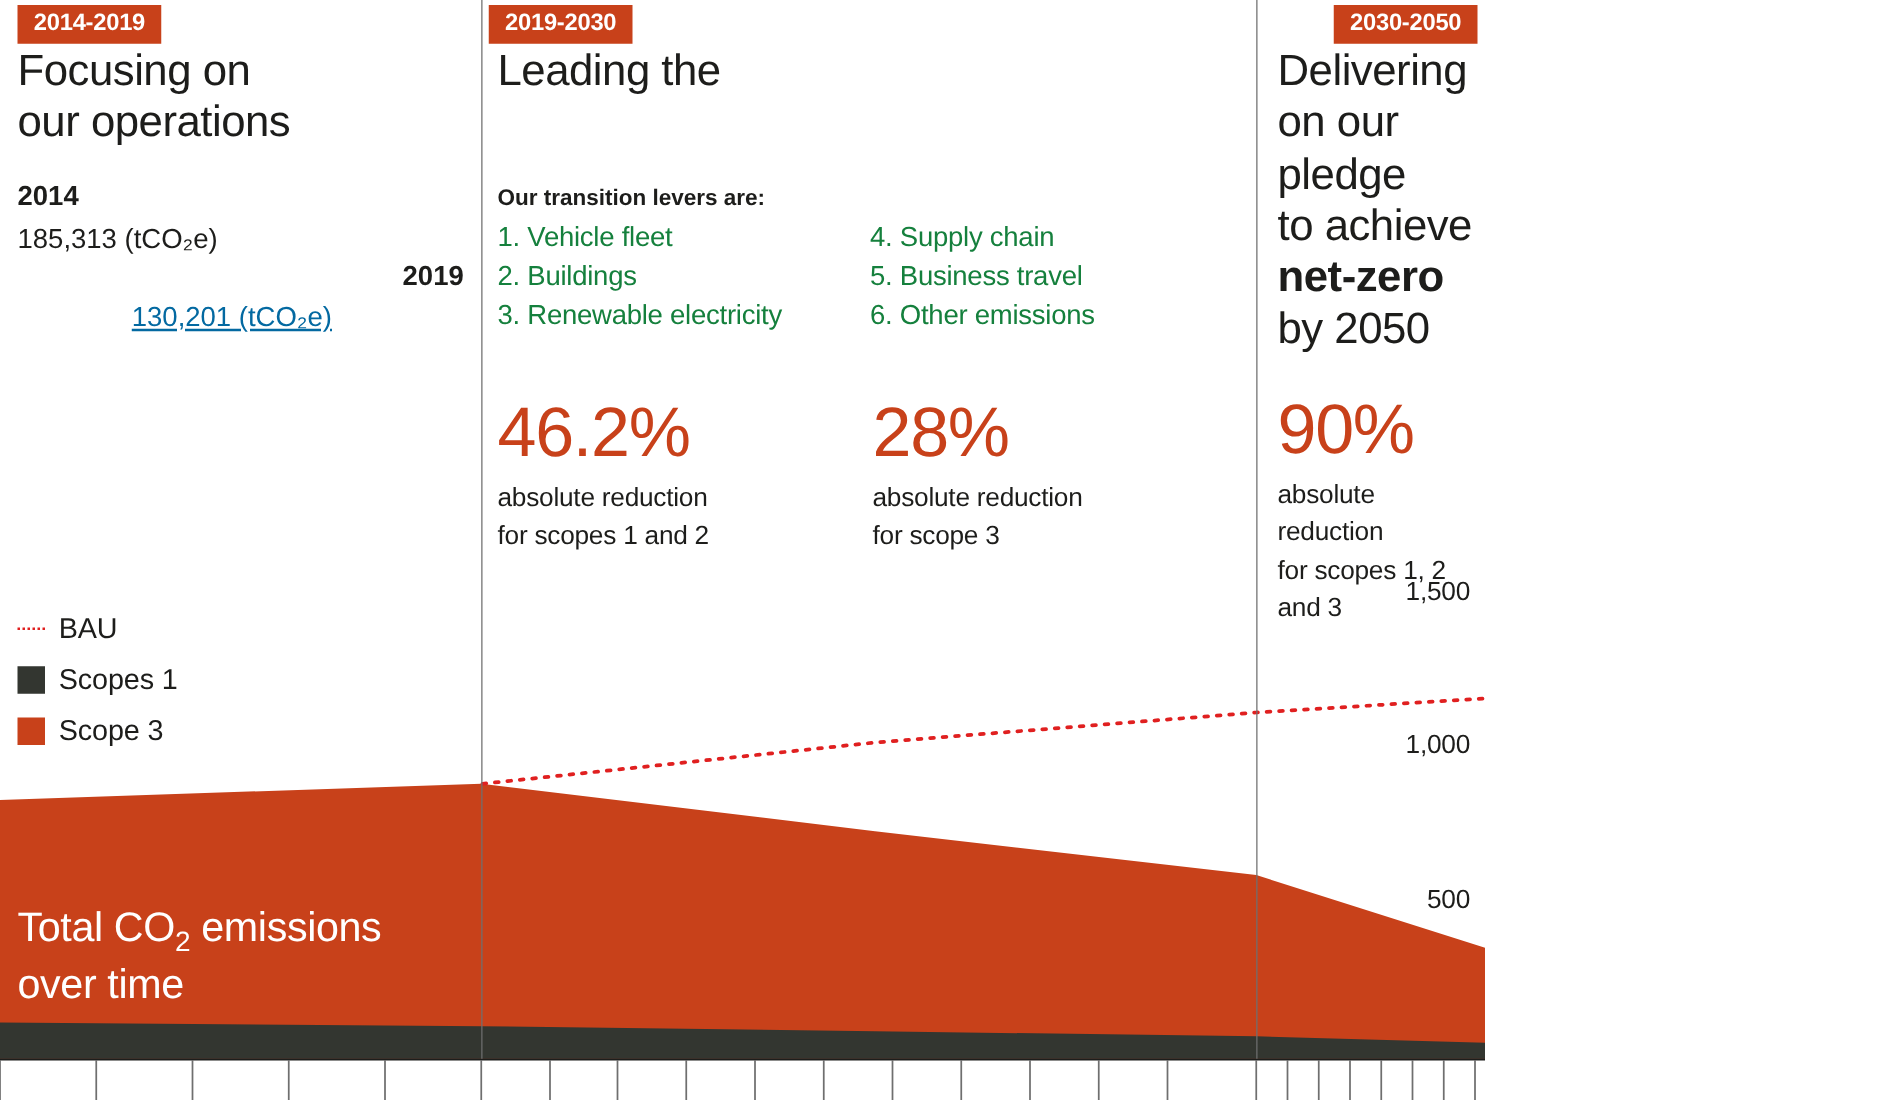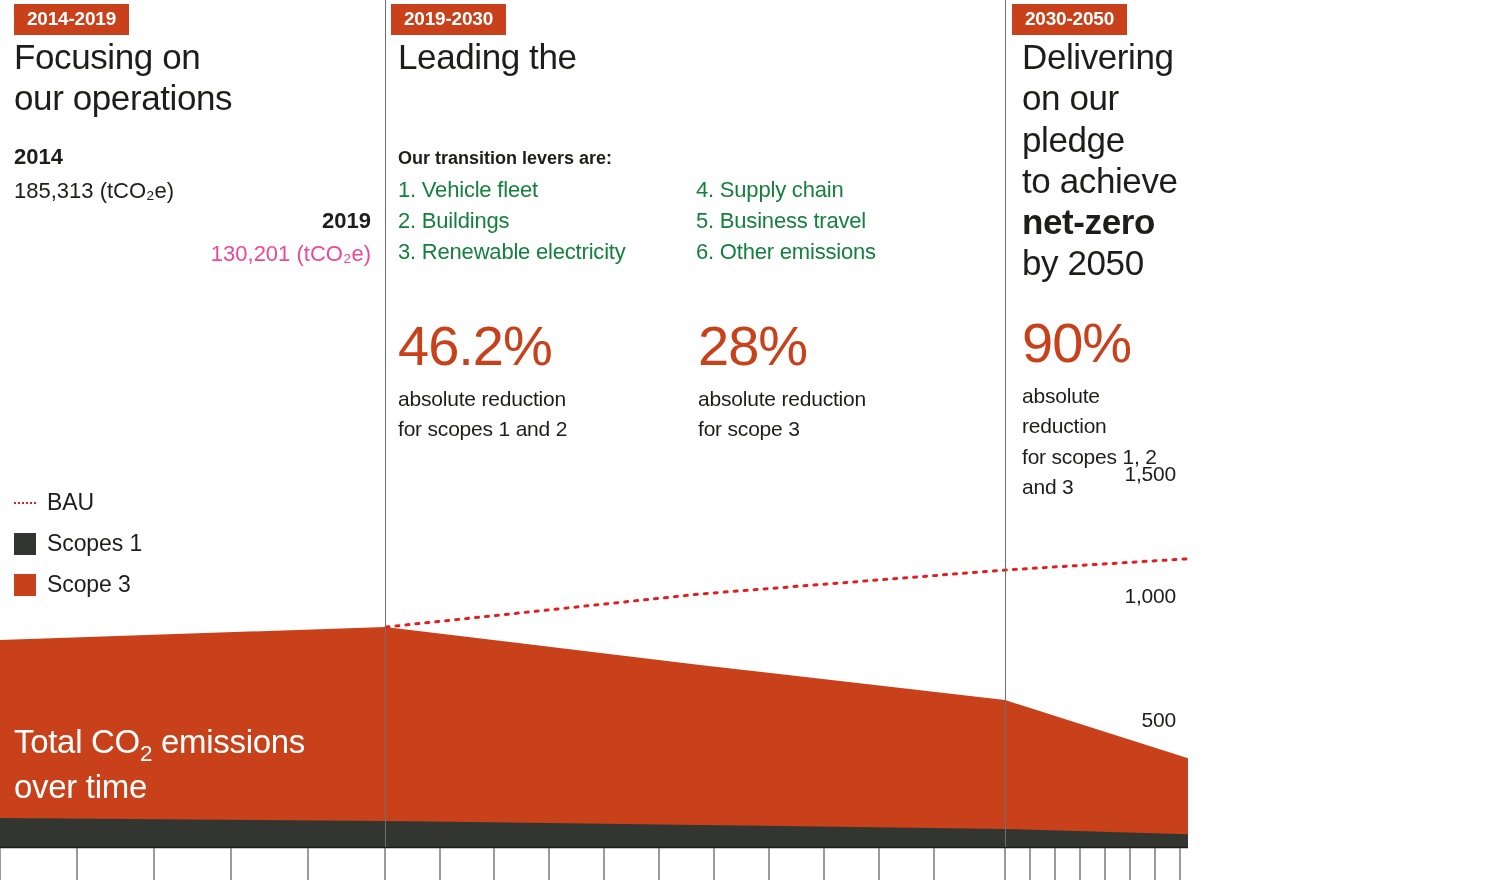--- a/index.html
+++ b/index.html
@@ -73,22 +73,22 @@
   }
   #p1-year-2019 {
     position: absolute;
     left: 0px; top: 208px; width: 371px;
     text-align: right;
     font-size: 22px; font-weight: bold; color: #1d1d1b;
   }
   #p1-val-2019 {
     position: absolute;
     left: 0px; top: 241px; width: 371px;
-    text-align: right;
-    font-size: 22px; color: #ec4899;
+    text-align: center;
+    font-size: 22px; color: #0369a1; text-decoration: underline;
   }
 
   #reduction-block {
     position: absolute;
     left: 14px;
     top: 228px;
     width: 354px;
     height: 176px;
   }
   #reduction-block svg { display: block; }
@@ -376,21 +376,21 @@
   </div>
 
   <div class="stat" id="stat-2">
     <div class="stat-value">28%</div>
     <div class="stat-caption">
       <div>absolute reduction</div>
       <div>for scope 3</div>
     </div>
   </div>
 
-  <div class="period-tab" style="left:1012px; top:4px;">2030-2050</div>
+  <div class="period-tab" style="left:1067px; top:4px;">2030-2050</div>
 
   <div class="panel-heading" style="left:1022px; top:36px;">
     <div>Delivering on our pledge</div>
     <div><span>to achieve </span><b>net-zero</b></div>
     <div>by 2050</div>
   </div>
 
   <div class="stat" id="stat-3">
     <div class="stat-value">90%</div>
     <div class="stat-caption">

